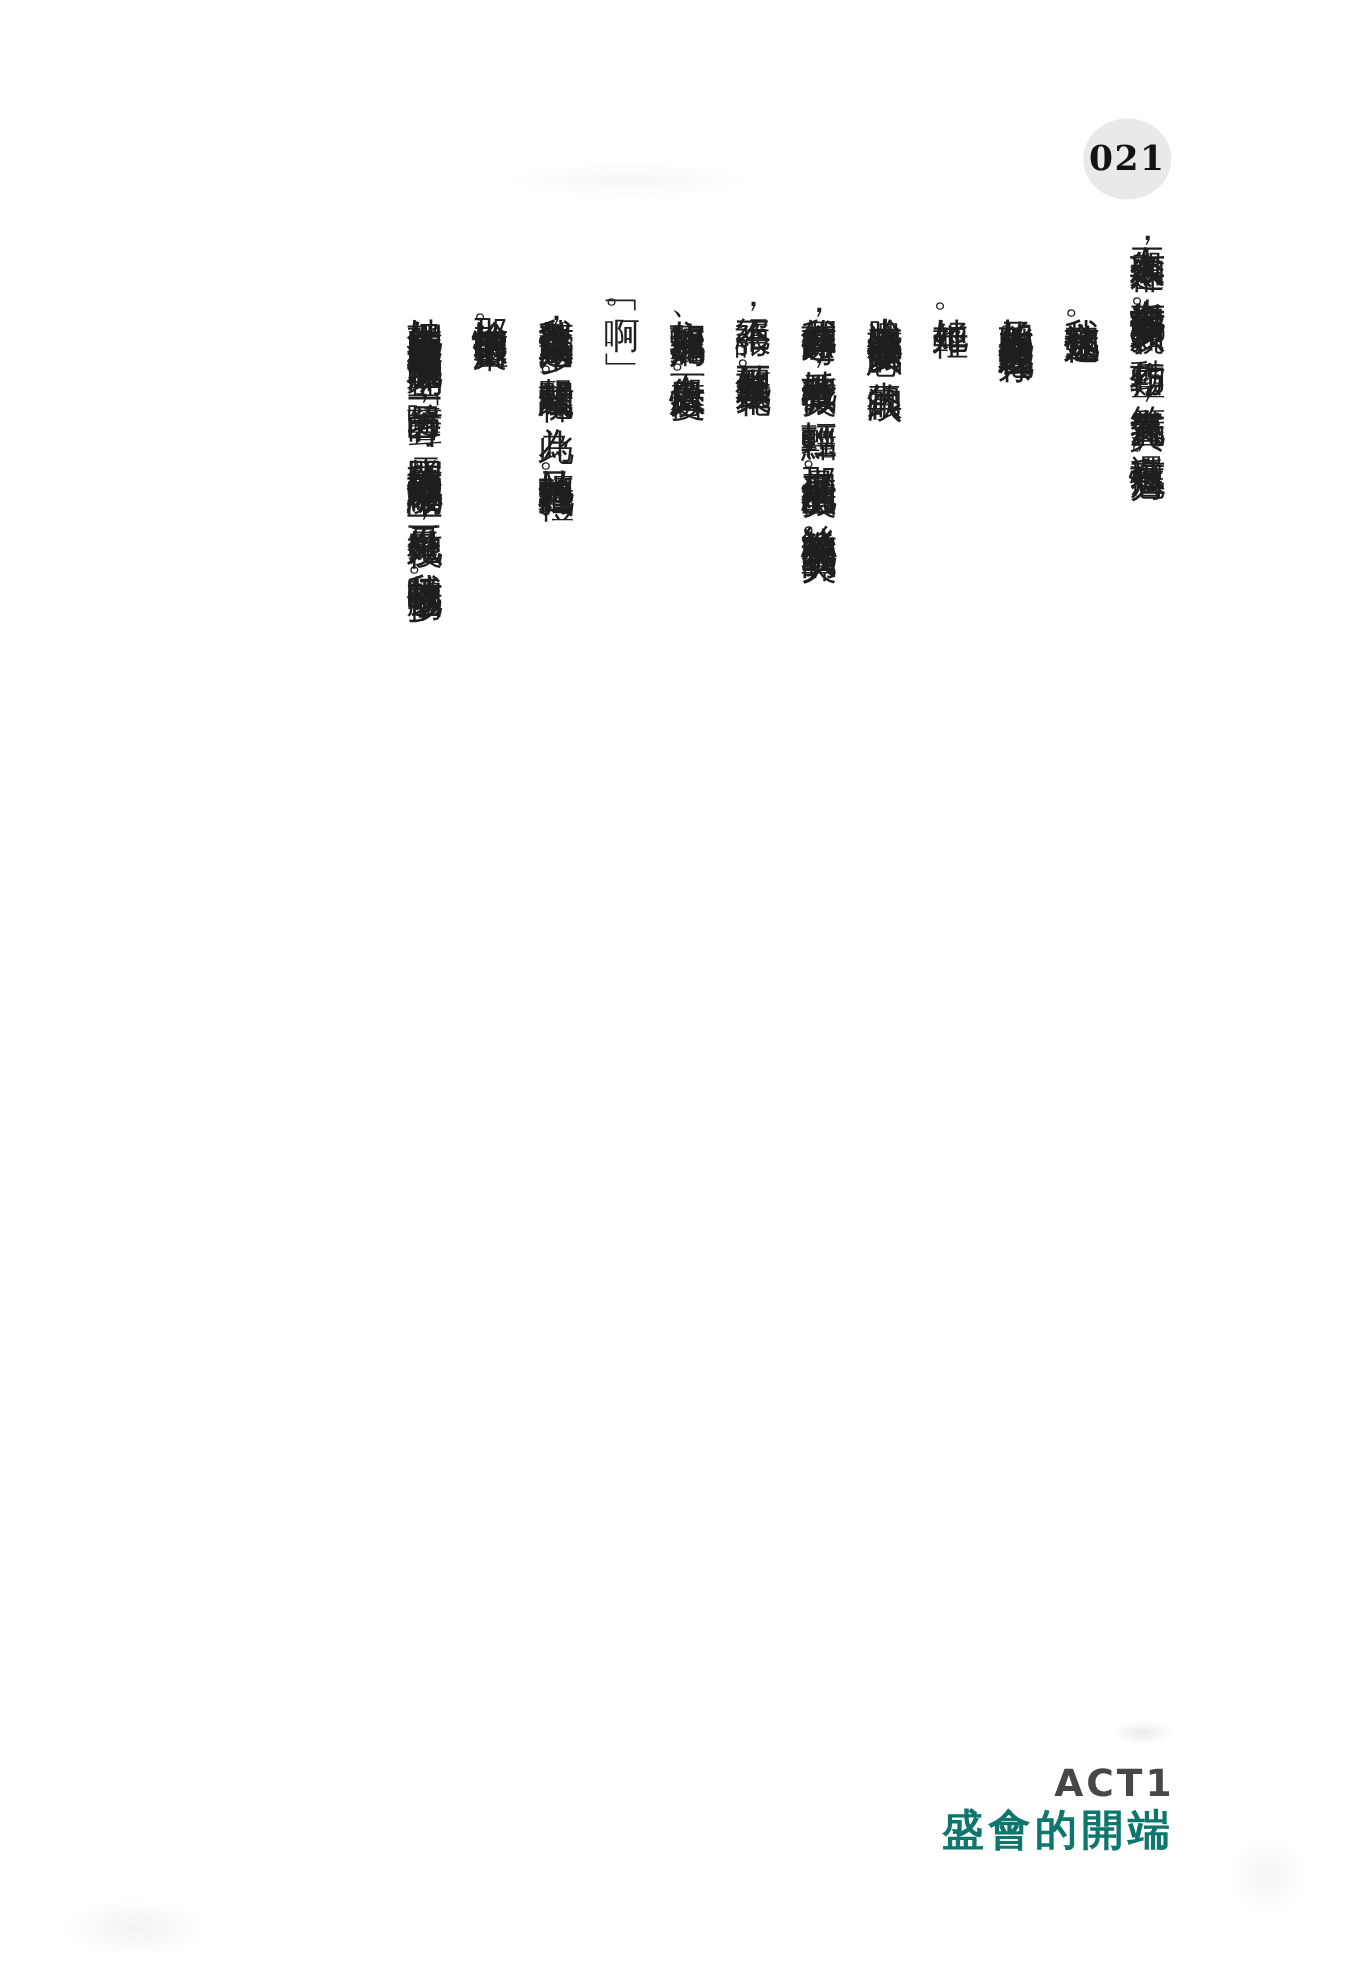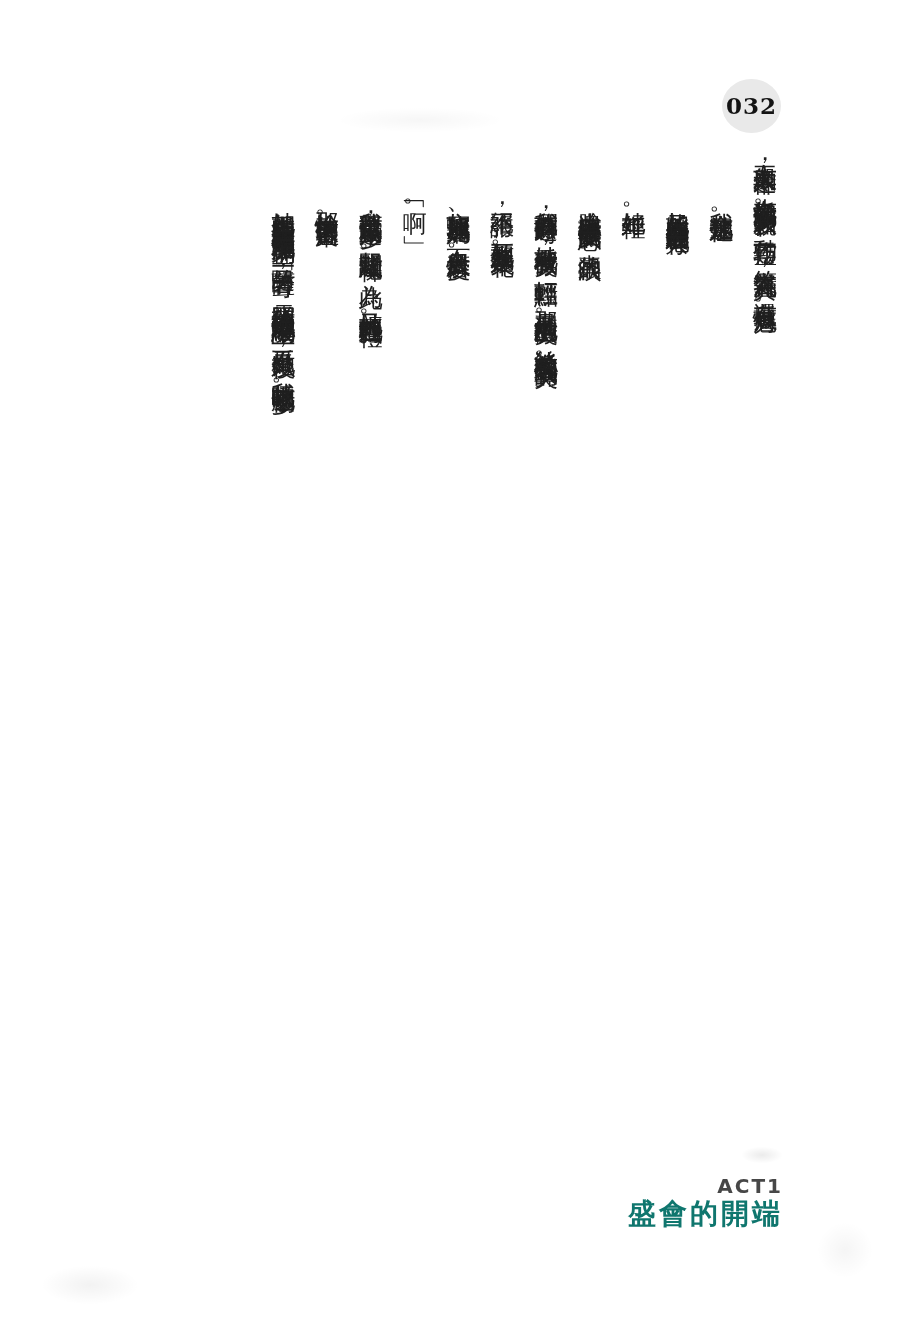--- a/index.html
+++ b/index.html
@@ -68,41 +68,41 @@
   }
   .chapter-footer {
     position: absolute;
     right: 117px;
     top: 1175px;
     text-align: right;
     font-family: "DejaVu Sans", "Liberation Sans", sans-serif;
   }
   .act-label {
     font-weight: bold;
-    font-size: 20px;
+    font-size: 25px;
     color: #474747;
     letter-spacing: 2px;
     line-height: 1.1;
   }
   .chapter-title {
     font-weight: bold;
     font-size: 28px;
     color: #0f766e;
     letter-spacing: 3px;
     line-height: 1.15;
     margin-top: 1px;
   }
 </style>
 </head>
 <body>
 
 <div class="scan-noise"></div>
 
 <div class="page-badge">
-  <span class="page-number">032</span>
+  <span class="page-number">021</span>
 </div>
 
 <div class="novel-text">
   <p class="para">女王般令人退卻，也有如活潑的鄉下女孩親和。動作靈巧、笑容充滿氣質，還有種性感魅力。</p>
   <p class="para indent">我完全被她迷住了。</p>
   <p class="para indent">如此矛盾的魅力竟能這麼輕易地共存。</p>
   <p class="para indent">她好年輕。</p>
   <p class="para indent">臉上還殘留著微微的少女氣息，真的很淡。</p>
   <p class="para indent">我們擦身而過時，她看著我微微笑，輕輕點頭。那真是個清純的微笑。一絲淡淡的花香勾動了我的鼻尖。</p>
   <p class="para indent">絕不誇張，她整個人就像是一朵花。</p>

